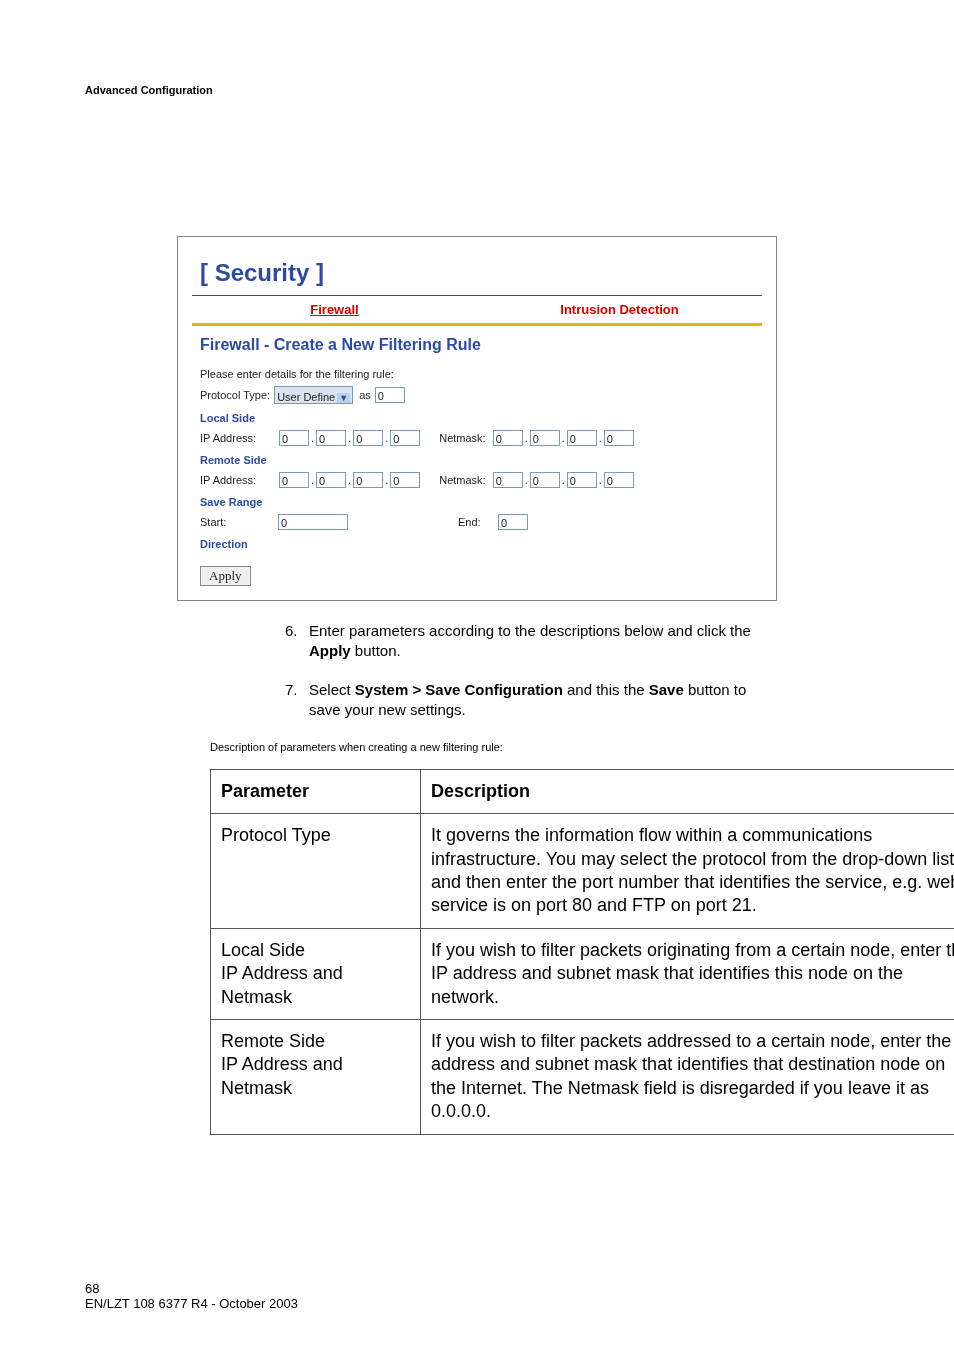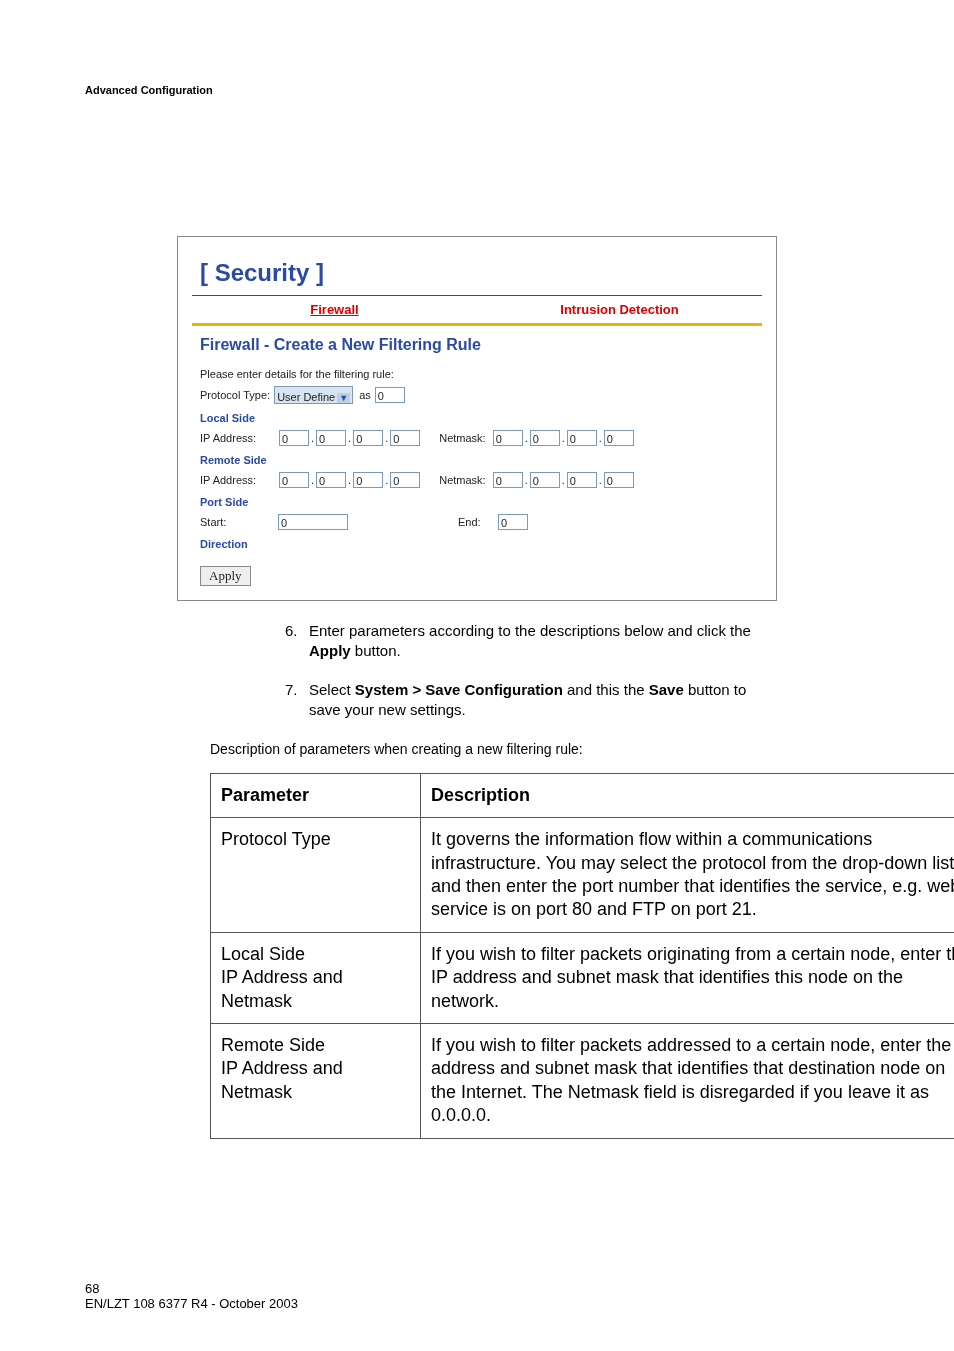--- a/index.html
+++ b/index.html
@@ -87,21 +87,21 @@
     font-size: 15px;
     color: #000;
     line-height: 1.35;
   }
   .ol .item { display:flex; margin-bottom: 18px; }
   .ol .num { width: 24px; flex-shrink:0;}
   .ol .txt { }
   .para {
     margin: 0 0 14px 125px;
     width: 560px;
-    font-size: 14px;
+    font-size: 11px;
     line-height:1.35;
   }
   table.params {
     margin-left: 125px;
     width: 776px;
     border-collapse: collapse;
     font-size: 18px;
     border: 1px solid #0ea5e9;
   }
   table.params th, table.params td {
@@ -189,21 +189,21 @@
         <span class="netm-lbl">Netmask:</span>
         <span class="oct">0</span>
           <span class="dot">.</span>
         <span class="oct">0</span>
           <span class="dot">.</span>
         <span class="oct">0</span>
           <span class="dot">.</span>
         <span class="oct">0</span>
       </div>
 
-      <div class="sub-head">Port Side</div>
+      <div class="sub-head">Save Range</div>
       <div class="form-row">
         <span class="lbl">Start:</span>
         <span class="smallbox wider">0</span>
         <span style="width:110px"></span>
         <span style="width:40px">End:</span>
         <span class="smallbox">0</span>
       </div>
 
       <div class="sub-head">Direction</div>
 

